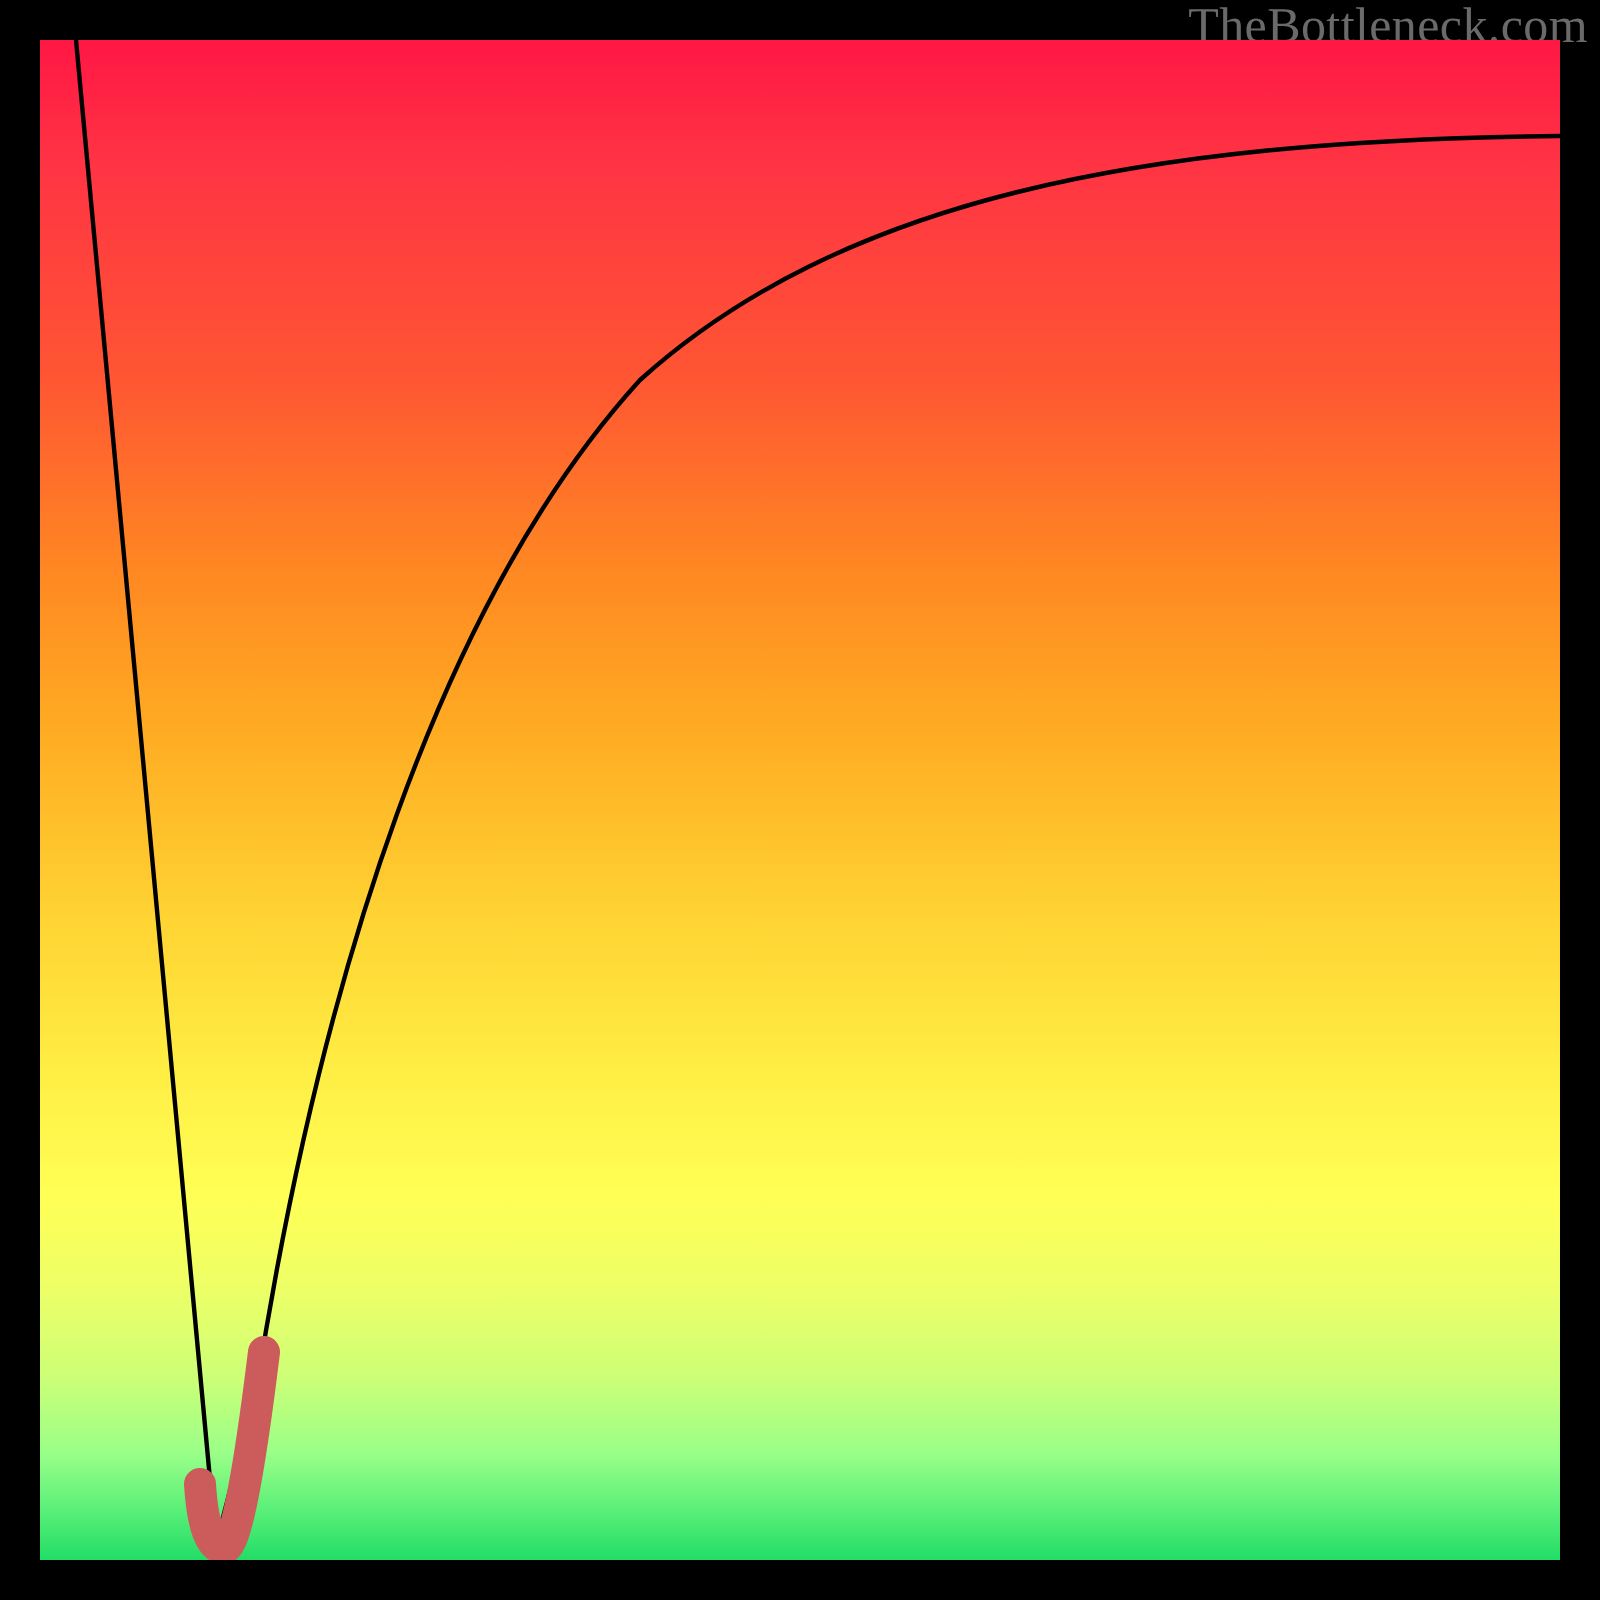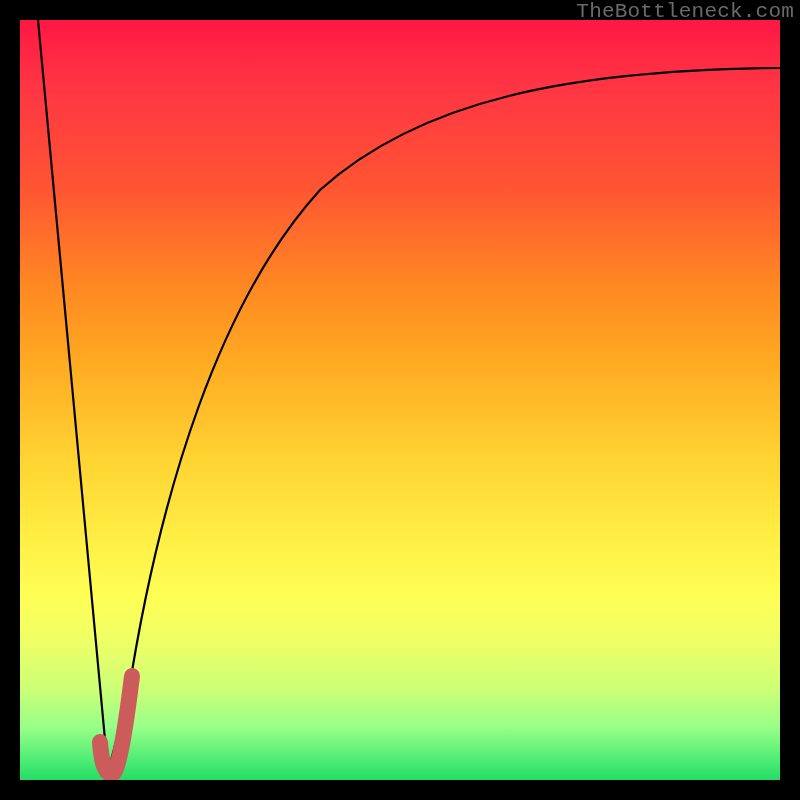--- a/index.html
+++ b/index.html
@@ -25,22 +25,22 @@
       #ccff77 88%,
       #99ff88 93%,
       #55ee77 97%,
       #22dd66 100%
     );
   }
   .watermark {
     position: absolute;
     top: 0px;
     right: 6px;
-    font-family: Liberation Mono, monospace;
-    font-size: 21px;
+    font-family: Liberation Serif, serif;
+    font-size: 25px;
     color: #6a6a6a;
     font-weight: 400;
     letter-spacing: 0.2px;
   }
   svg.curves {
     position: absolute;
     left: 0; top: 0;
     width: 760px; height: 760px;
   }
 </style>

